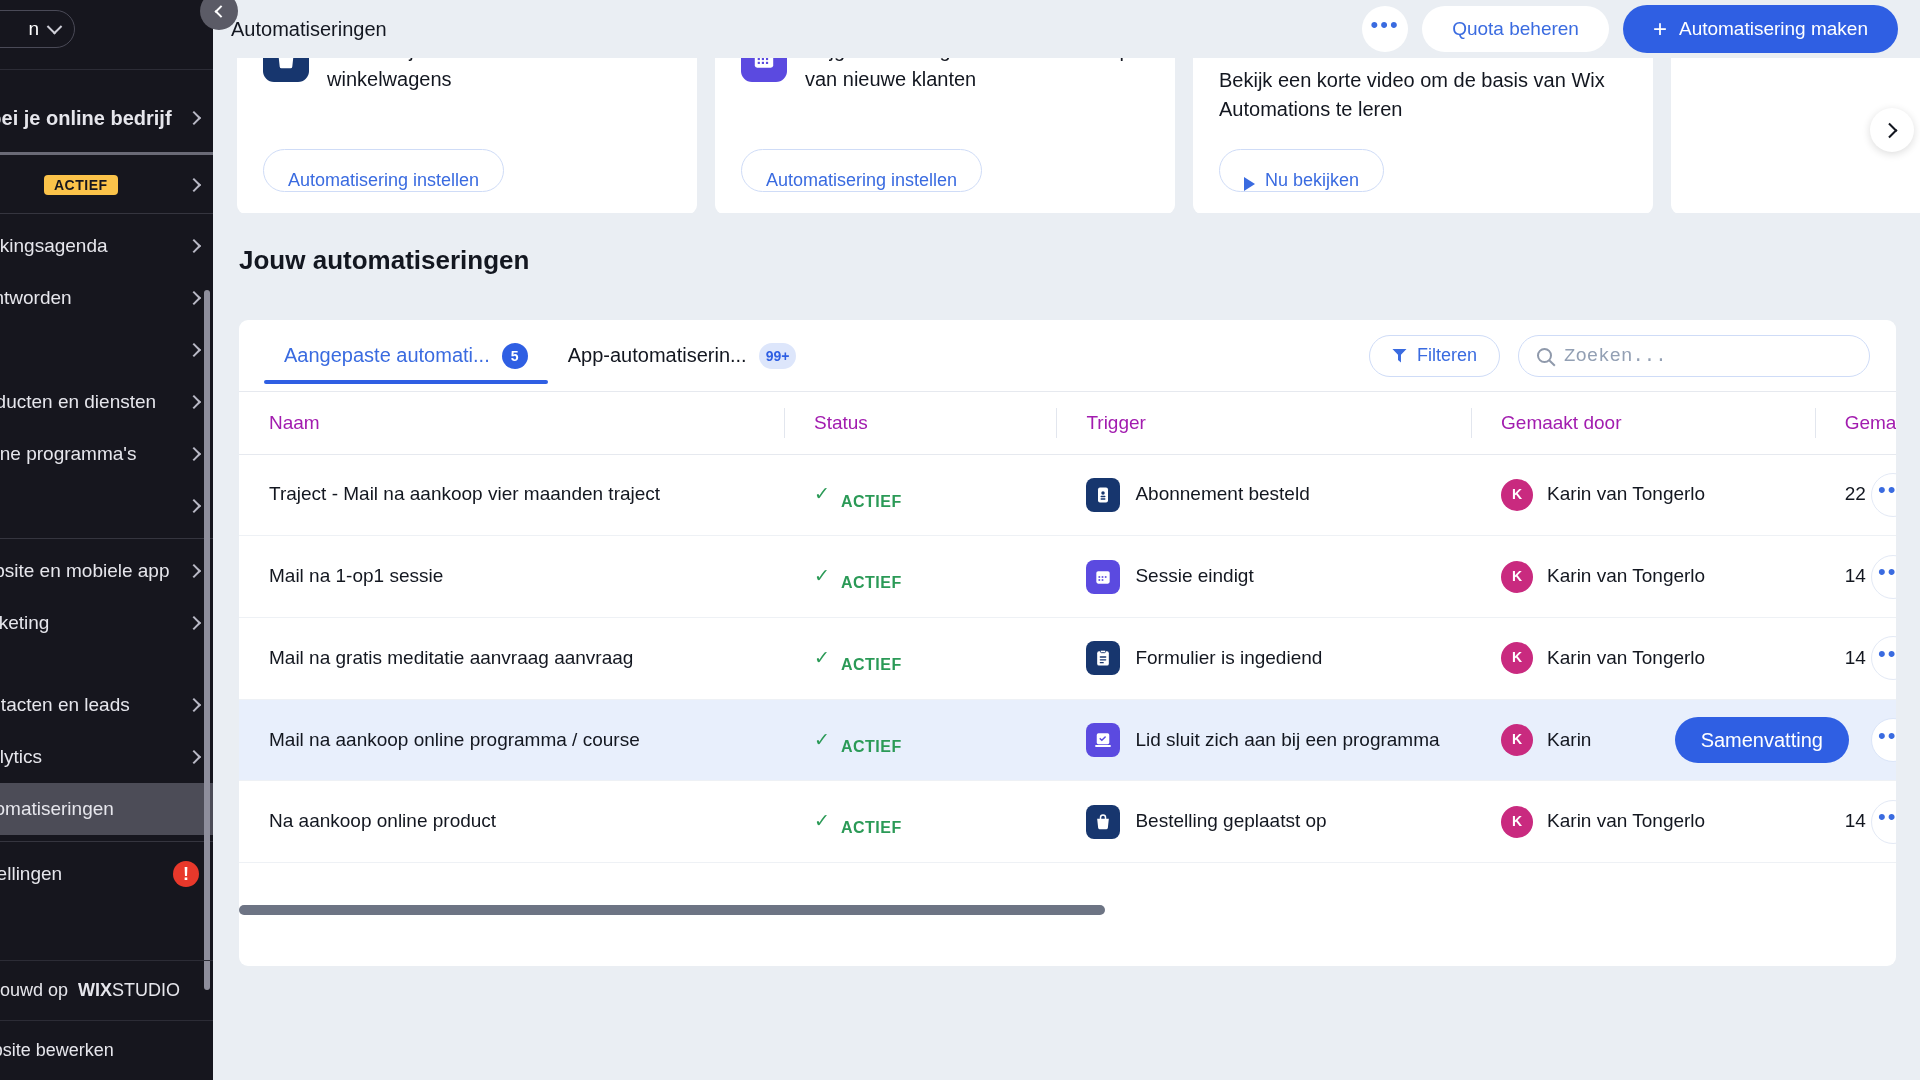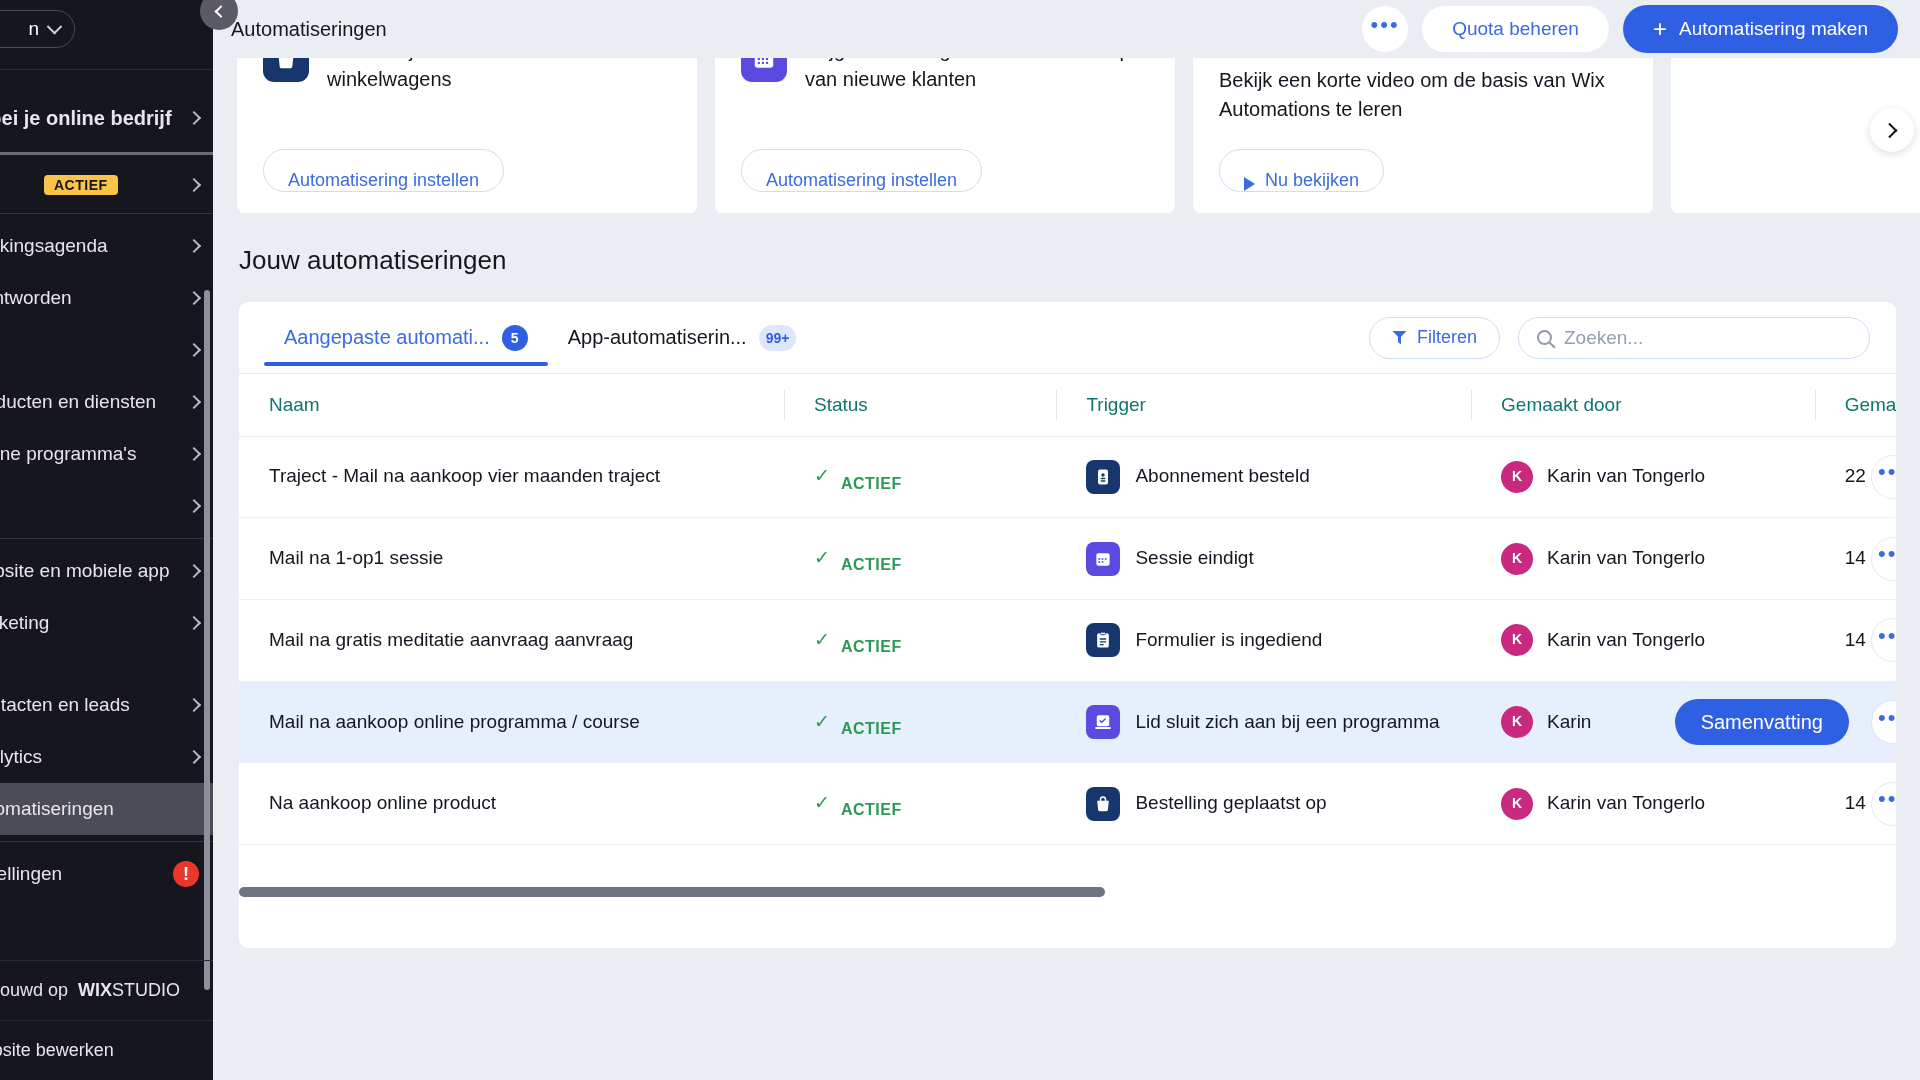--- a/index.html
+++ b/index.html
@@ -199,22 +199,22 @@
   }
   #promo-next .ch {
     width: 11px; height: 11px;
     border-right: 2.5px solid #131720;
     border-top: 2.5px solid #131720;
     transform: rotate(45deg) translate(-2px,2px);
   }
 
   
   #section-title {
-    padding: 32px 0 26px 26px;
-    font-size: 26px; font-weight: 400; color: #131720;
+    padding: 32px 0 44px 26px;
+    font-size: 26px; font-weight: 700; color: #131720;
   }
 
   
   #panel {
     margin: 0 24px 0 26px;
     background: #fff;
     border-radius: 9px;
     overflow: hidden;
     height: 646px;
     position: relative;
@@ -264,30 +264,30 @@
     width: 15px; height: 15px; border: 2px solid #8f99ab;
     border-radius: 50%; position: relative; flex: 0 0 auto;
   }
   .mag::after {
     content: ""; position: absolute; right: -6px; bottom: -3px;
     width: 8px; height: 2px; background: #8f99ab;
     transform: rotate(45deg);
   }
   .search-box input {
     border: none; outline: none; font-size: 19px;
-    font-family: Liberation Sans, sans-serif; color: #131720; width: 100%;
+    font-family: Liberation Mono, monospace; color: #131720; width: 100%;
     background: transparent;
   }
   .search-box input::placeholder { color: #93a0b4; }
 
   
   #tablewrap { overflow: hidden; position: relative; }
   table { border-collapse: collapse; table-layout: fixed; width: 1860px; }
   th {
-    font-size: 19px; font-weight: 400; color: #0f766e;
+    font-size: 19px; font-weight: 400; color: #a21caf;
     text-align: left; height: 62px;
     padding: 0 0 0 30px; border-bottom: 1px solid #e6e9ef;
     position: relative;
   }
   th:not(:first-child)::before {
     content: ""; position: absolute; left: 0; top: 16px; bottom: 16px;
     width: 1px; background: #e2e6ee;
   }
   td {
     font-size: 19px; color: #131720;

